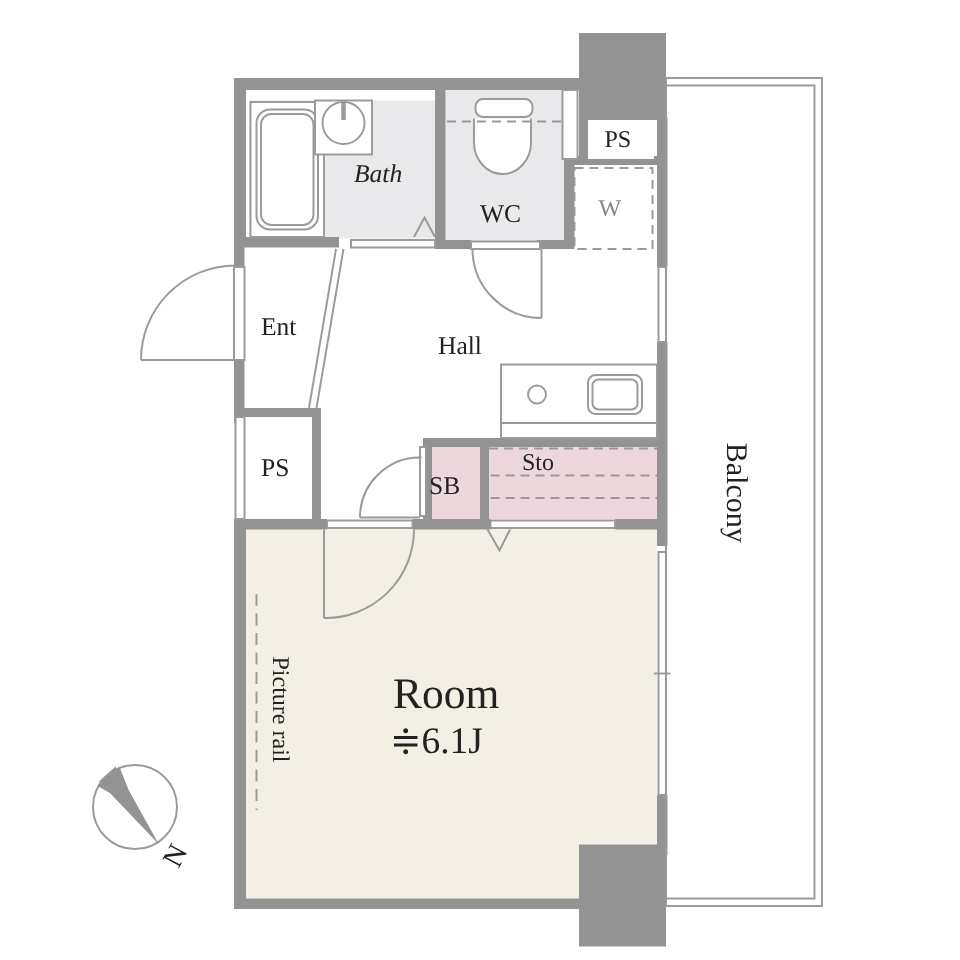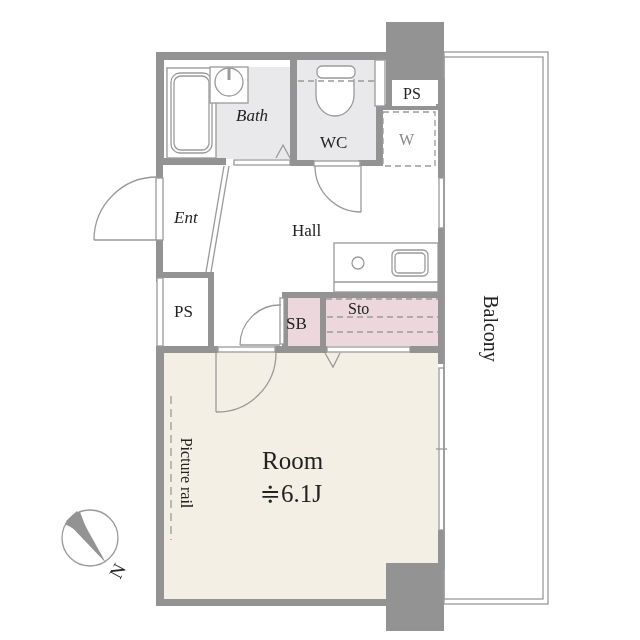--- a/index.html
+++ b/index.html
@@ -116,22 +116,22 @@
     <path d="M90,538 L65,524 A28,28 0 0 1 80,512 Z" fill="#939393" stroke="none"></path>
     <path d="M80,512 L104,562" stroke="#939393" stroke-width="0"></path>
     <polygon points="77,511 66,521 106,563" fill="#939393" stroke="none"></polygon>
   </g>
 </svg>
 
 <div class="lbl" style="left:236px;top:106px;font-size:17px;font-style:italic;">Bath</div>
 <div class="lbl" style="left:320px;top:133px;font-size:17px;text-align:right;">WC</div>
 <div class="lbl" style="left:403px;top:85px;font-size:16px;">PS</div>
 <div class="lbl" style="left:399px;top:131px;font-size:16px;color:#888;">W</div>
-<div class="lbl" style="left:174px;top:208px;font-size:17px;font-style:italic;">Ent</div>
+<div class="lbl" style="left:174px;top:208px;font-size:17px;">Ent</div>
 <div class="lbl" style="left:276px;top:221px;font-size:17px;margin-left:16px;">Hall</div>
 <div class="lbl" style="left:174px;top:302px;font-size:17px;">PS</div>
 <div class="lbl" style="left:286px;top:314px;font-size:17px;">SB</div>
 <div class="lbl" style="left:348px;top:300px;font-size:16px;">Sto</div>
-<div class="lbl" style="left:262px;top:447px;font-size:25px;text-align:right;">Room</div>
+<div class="lbl" style="left:262px;top:447px;font-size:29px;text-align:right;">Room</div>
 <div class="lbl" style="left:260px;top:479px;font-size:25px;">≑6.1J</div>
 <div class="lbl" style="left:126px;top:464px;font-size:16px;transform:rotate(90deg);transform-origin:center;width:120px;text-align:center;">Picture rail</div>
 <div class="lbl" style="left:440px;top:317px;font-size:20px;transform:rotate(90deg);transform-origin:center;width:100px;text-align:center;">Balcony</div>
 <div class="lbl" style="left:111px;top:560px;font-size:19px;transform:rotate(-62deg);">N</div>
 
 </body></html>

